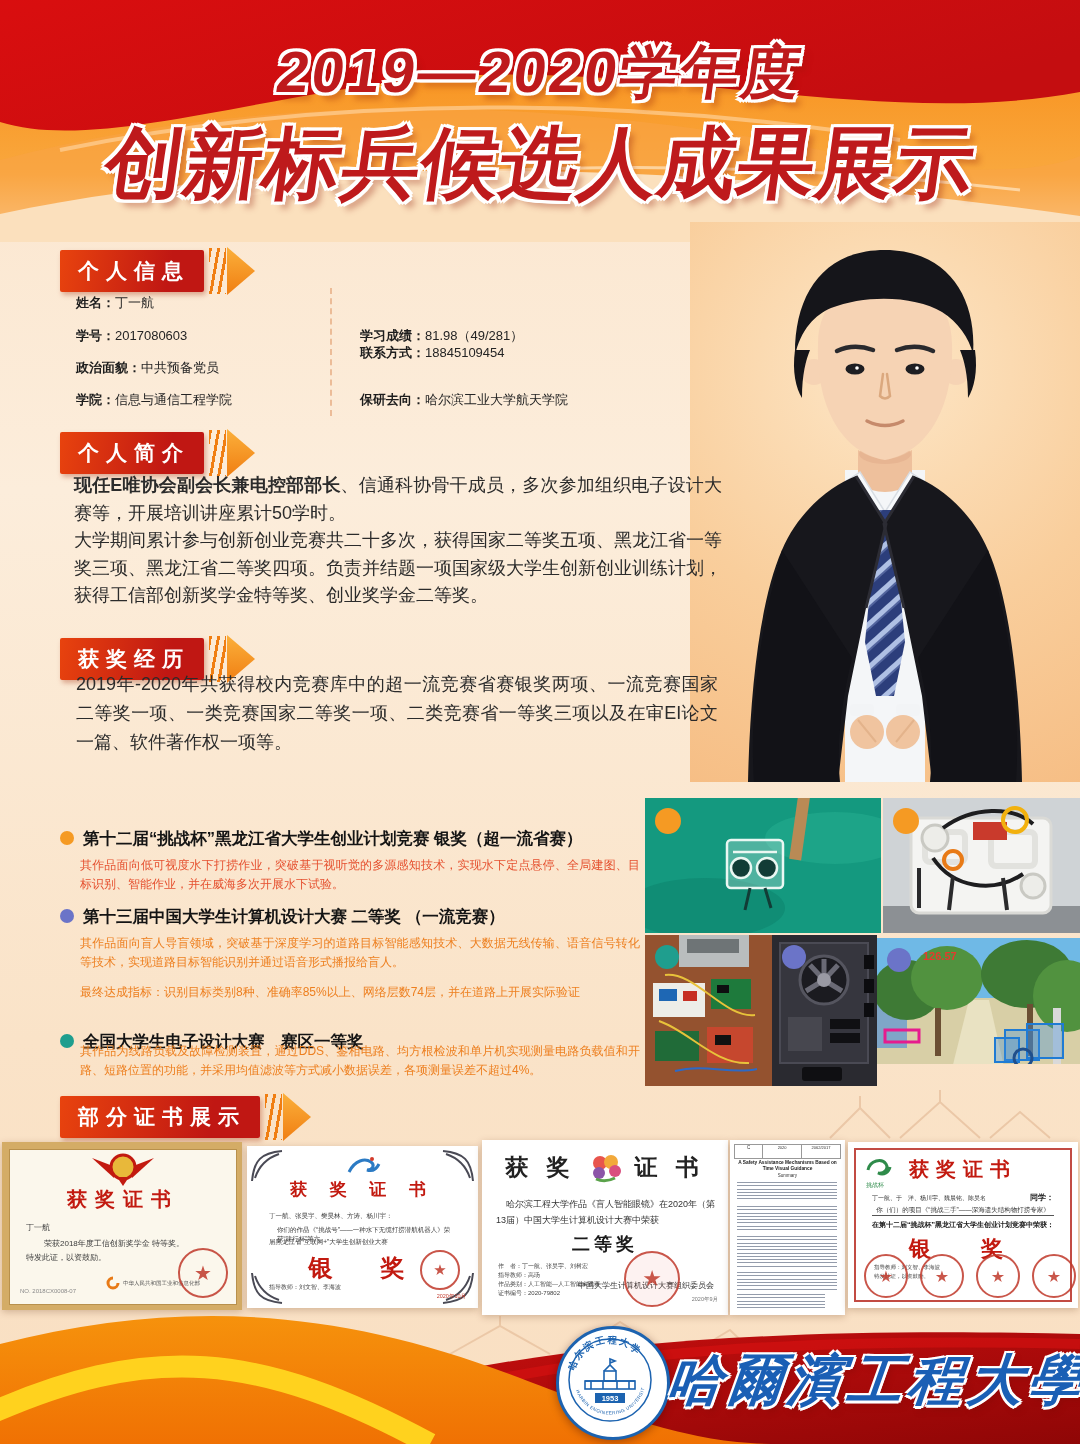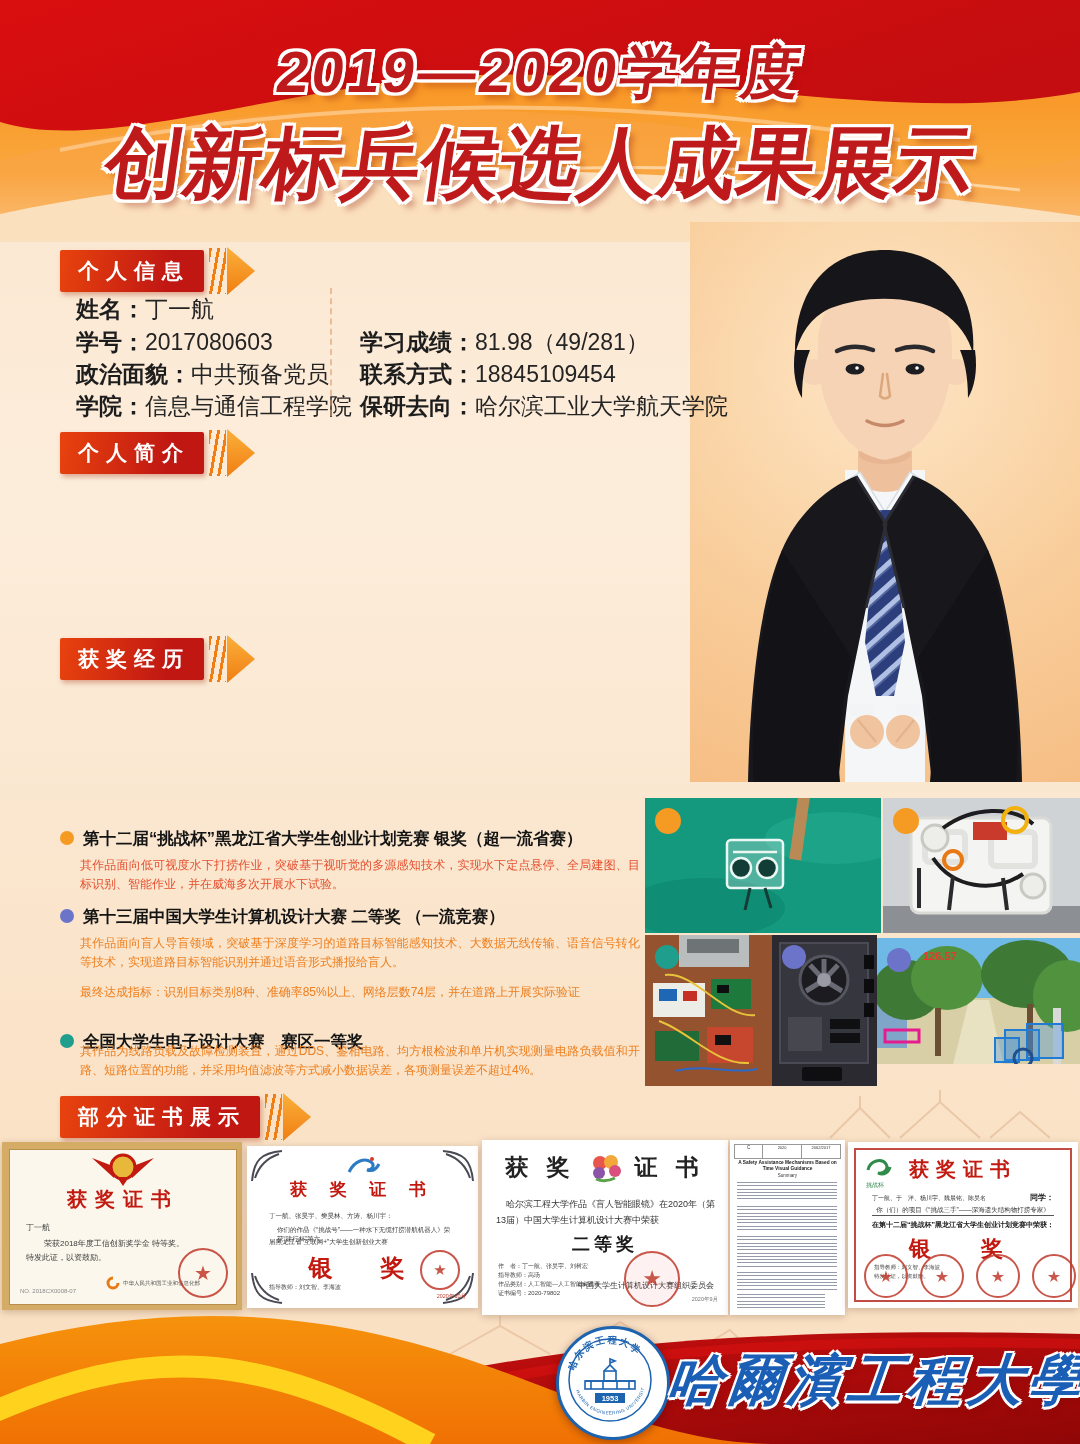--- a/index.html
+++ b/index.html
@@ -15,21 +15,21 @@
      color:#BE1A1C;letter-spacing:1px;transform:skewX(-8deg);}
   .sechead{position:absolute;display:inline-flex;align-items:center;height:42px;}
   .sechead .box{display:flex;align-items:center;height:42px;padding:0 14px 0 18px;
      background:linear-gradient(100deg,#E8430E 0%,#C01713 75%);color:#fff;font-weight:bold;
      font-size:21px;letter-spacing:7px;border-radius:2px;box-shadow:2px 3px 5px rgba(160,40,10,.35);}
   .sechead .bars{width:17px;height:46px;margin-left:5px;
      background:repeating-linear-gradient(100deg,#F07E12 0 3px,transparent 3px 8px);}
   .sechead .arrow{width:28px;height:48px;margin-left:1px;
      background:linear-gradient(180deg,#FBB03B,#F07E12);
      clip-path:polygon(0 0,100% 50%,0 100%);}
-  .info-row{position:absolute;font-size:23px;color:#242424;white-space:nowrap;}
+  .info-row{position:absolute;font-size:13px;color:#242424;white-space:nowrap;}
   .info-row b{font-weight:bold;color:#1d1d1d;}
   .bodytext{position:absolute;font-size:18px;line-height:27.5px;color:#2b2b2b;text-align:justify;}
   .witem-title{position:absolute;font-size:16.5px;font-weight:bold;color:#141414;white-space:nowrap;}
   .wbullet{display:inline-block;width:14px;height:14px;border-radius:50%;margin-right:9px;vertical-align:-1px;}
   .wdesc{position:absolute;font-size:12px;line-height:19px;text-align:justify;}
   .photo{position:absolute;overflow:hidden;}
   .pdot{position:absolute;width:26px;height:26px;border-radius:50%;left:10px;top:10px;}
   .cert{position:absolute;background:#fff;box-shadow:0 2px 7px rgba(90,40,10,.25);}
   .cred{color:#C21A10;}
   .tiny{font-size:6.5px;color:#3c3c3c;}
@@ -115,34 +115,39 @@
     <span class="box">个人信息</span>
     <span class="bars"></span>
     <span class="arrow"></span>
   </div>
   <div class="info-row" style="left:76px;top:294px"><b>姓名：</b><span>丁一航</span></div>
   <div class="info-row" style="left:76px;top:327px"><b>学号：</b><span>2017080603</span></div>
   <div class="info-row" style="left:76px;top:359px"><b>政治面貌：</b><span>中共预备党员</span></div>
   <div class="info-row" style="left:76px;top:391px"><b>学院：</b><span>信息与通信工程学院</span></div>
   <div class="abs" style="left:330px;top:288px;height:128px;border-left:2px dashed rgba(222,150,100,.55);"></div>
   <div class="info-row" style="left:360px;top:327px"><b>学习成绩：</b><span>81.98（49/281）</span></div>
-  <div class="info-row" style="left:360px;top:359px"><b>联系方式：</b><span>18845109454</span></div>
+  <div class="info-row" style="left:360px;top:344px"><b>联系方式：</b><span>18845109454</span></div>
   <div class="info-row" style="left:360px;top:391px"><b>保研去向：</b><span>哈尔滨工业大学航天学院</span></div>
 
   <div class="sechead" style="left:60px;top:432px">
     <span class="box">个人简介</span>
     <span class="bars"></span>
     <span class="arrow"></span>
   </div>
+  <div class="bodytext" style="left:74px;top:472px;width:648px">
+    <div><b>现任E唯协会副会长兼电控部部长</b><span>、信通科协骨干成员，多次参加组织电子设计大赛等，开展培训讲座累计50学时。</span></div>
+    <div>大学期间累计参与创新创业竞赛共二十多次，获得国家二等奖五项、黑龙江省一等奖三项、黑龙江省二等奖四项。负责并结题一项国家级大学生创新创业训练计划，获得工信部创新奖学金特等奖、创业奖学金二等奖。</div>
+  </div>
 
   <div class="sechead" style="left:60px;top:638px">
     <span class="box">获奖经历</span>
     <span class="bars"></span>
     <span class="arrow"></span>
   </div>
+  <div class="bodytext" style="left:76px;top:670px;width:642px;line-height:29px">2019年-2020年共获得校内竞赛库中的超一流竞赛省赛银奖两项、一流竞赛国家二等奖一项、一类竞赛国家二等奖一项、二类竞赛省一等奖三项以及在审EI论文一篇、软件著作权一项等。</div>
 
 
   <div class="witem-title" style="left:60px;top:828px">
     <span class="wbullet" style="background:#F59A23"></span><span>第十二届“挑战杯”黑龙江省大学生创业计划竞赛 </span><span style="font-weight:900">银奖</span><span>（超一流省赛）</span>
   </div>
   <div class="wdesc" style="left:80px;top:856px;width:560px;color:#E5502F">其作品面向低可视度水下打捞作业，突破基于视听觉的多源感知技术，实现水下定点悬停、全局建图、目标识别、智能作业，并在威海多次开展水下试验。</div>
 
   <div class="witem-title" style="left:60px;top:906px">
     <span class="wbullet" style="background:#6B74C8"></span><span>第十三届中国大学生计算机设计大赛 二等奖 （一流竞赛）</span>
   </div>

